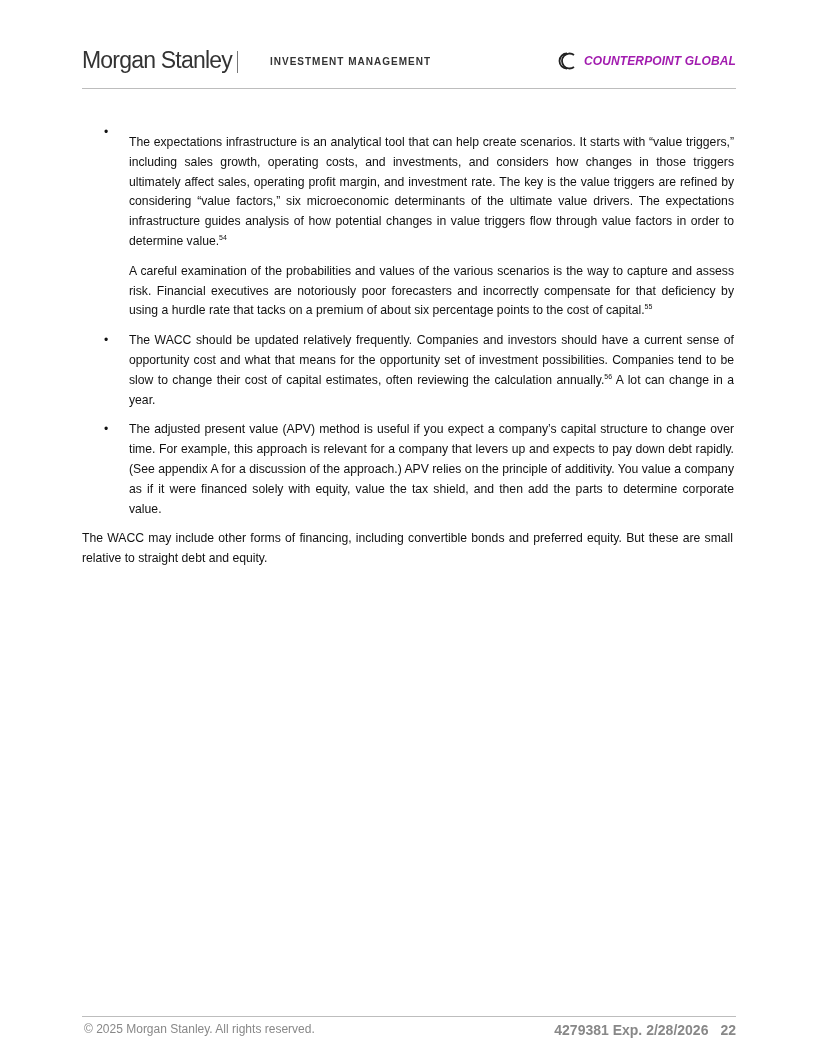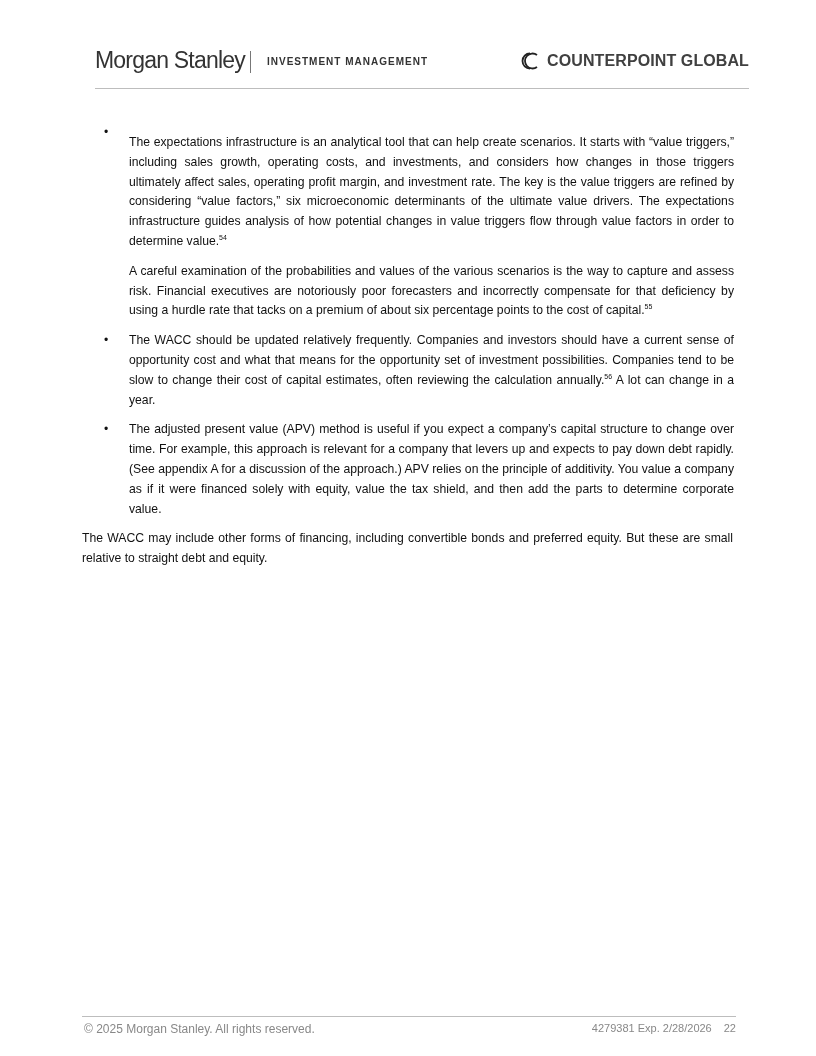--- a/index.html
+++ b/index.html
@@ -1,39 +1,39 @@
 <!DOCTYPE html>
 <html><head>
   <meta charset="utf-8">
   <style>
     html, body { margin: 0; padding: 0; background: #ffffff; }
     body { width: 816px; height: 1056px; position: relative; overflow: hidden;
            font-family: "Liberation Sans", sans-serif; color: #111; }
-    .header { position: absolute; left: 82px; top: 44px; width: 654px; height: 46px; margin-left: 13px; }
+    .header { position: absolute; left: 82px; top: 44px; width: 654px; height: 46px; }
     .ms-logo { position: absolute; left: 0; top: 3px; font-size: 23px; color: #333;
                letter-spacing: -0.8px; font-weight: 400; }
     .header-sep { position: absolute; left: 155px; top: 7px; width: 1px; height: 22px; background: #777; }
-    .im-label { position: absolute; left: 172px; top: 12px; font-size: 10px; font-weight: 700;
+    .im-label { position: absolute; left: 188px; top: 12px; font-size: 10px; font-weight: 700;
                 letter-spacing: 1px; color: #333; }
     .cp-logo { position: absolute; right: 0; top: 6px; display: flex; align-items: center; gap: 5px; }
     .cp-icon { width: 24px; height: 22px; }
-    .cp-label { font-size: 16px; font-weight: 700; color: #404040; letter-spacing: 0.1px; }
+    .cp-label { font-size: 12px; font-weight: 700; color: #a21caf; letter-spacing: 0.1px; font-style: italic; }
     .header-rule { position: absolute; left: 0; top: 44px; width: 654px; height: 1px; background: #bdbdbd; }
 
     .content { position: absolute; left: 82px; top: 123px; width: 652px; font-size: 12.2px; line-height: 19.8px; }
     .bullet { position: relative; padding-left: 47px; margin-bottom: 10px; text-align: justify; }
     .bullet-dot { position: absolute; left: 22px; top: 0; }
     .sub-para { padding-left: 47px; margin: 0 0 10px 0; text-align: justify; }
     .para { margin: 0 1px 10px 0; text-align: justify; }
     sup { font-size: 7px; line-height: 0; vertical-align: 5px; }
 
     .footer { position: absolute; left: 82px; top: 1016px; width: 654px; }
     .footer-rule { width: 654px; height: 1px; background: #bdbdbd; }
     .footer-left { position: absolute; left: 2px; top: 6px; font-size: 12px; color: #888; }
-    .footer-right { position: absolute; right: 0; top: 6px; font-size: 11px; color: #888; display: flex; gap: 12px; }
+    .footer-right { position: absolute; right: 0; top: 6px; font-size: 14px; color: #888; display: flex; gap: 12px; font-weight: bold; }
   </style>
 </head>
 <body>
 
 <div class="header">
   <div class="ms-logo">Morgan Stanley</div>
   <div class="header-sep"></div>
   <div class="im-label">INVESTMENT MANAGEMENT</div>
   <div class="cp-logo">
     <svg class="cp-icon" viewBox="0 0 24 22">

